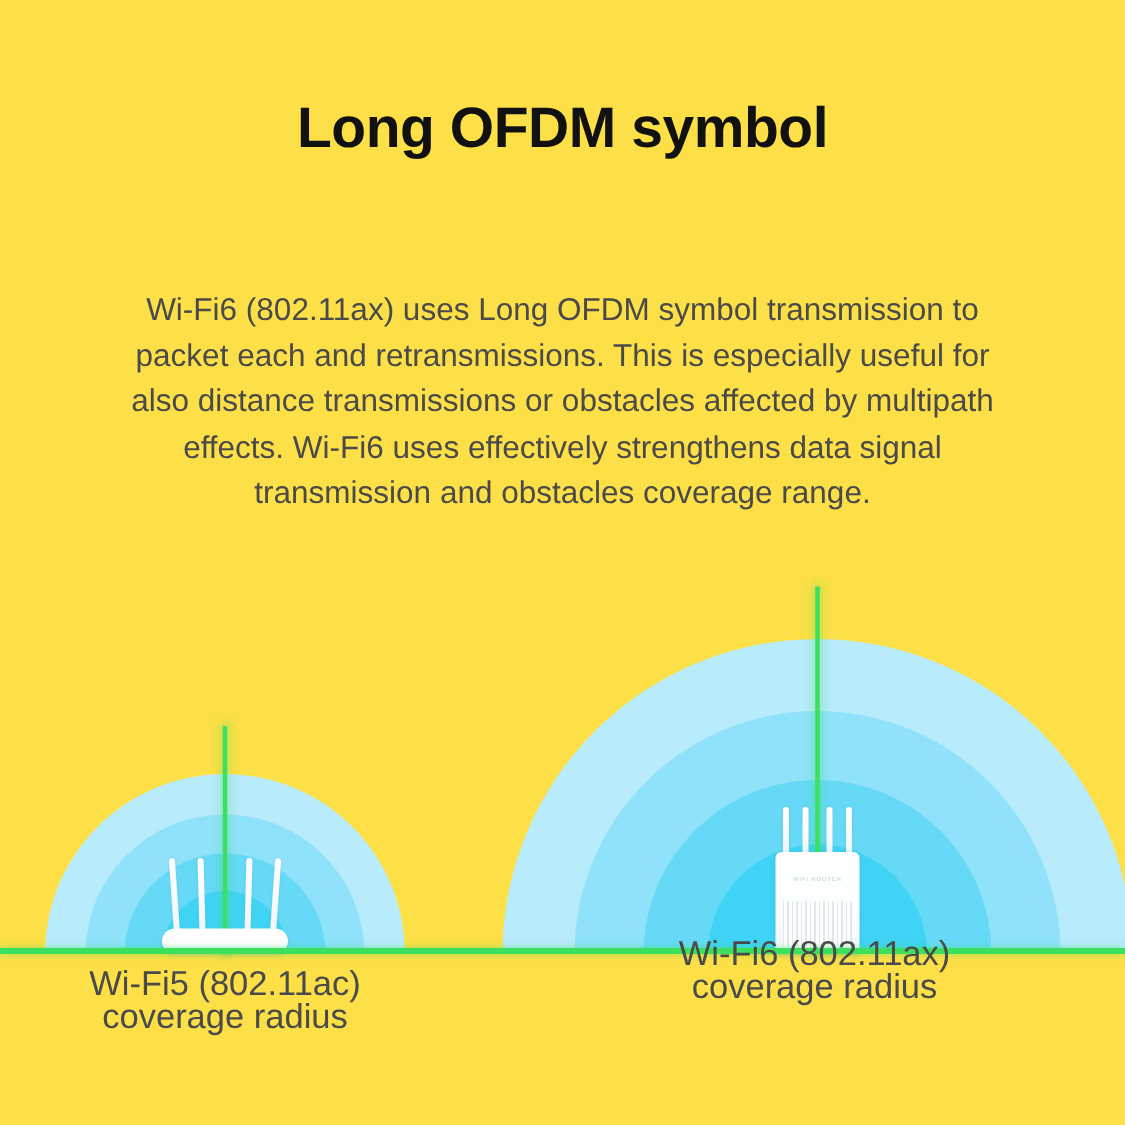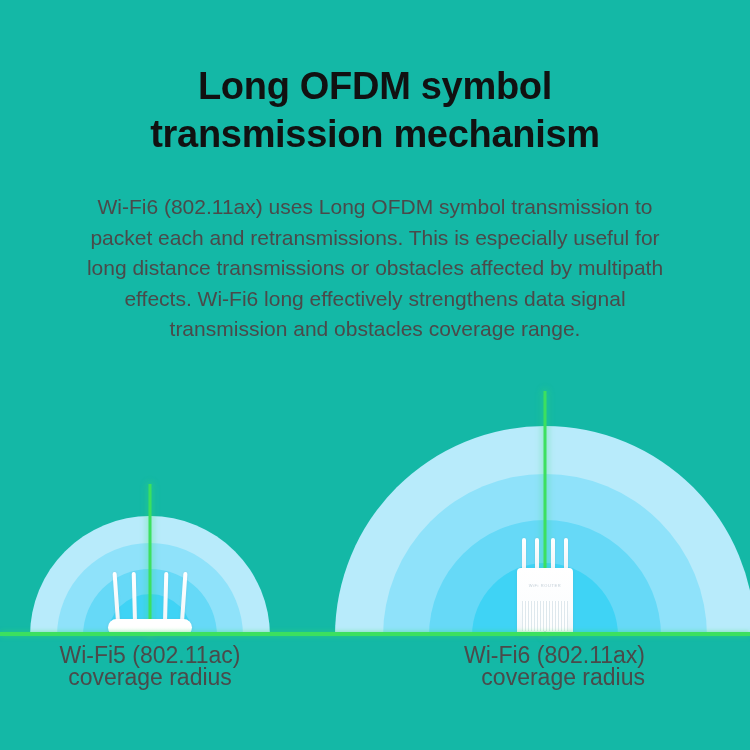--- a/index.html
+++ b/index.html
@@ -2,21 +2,21 @@
 <html><head>
 <meta charset="utf-8">
 <style>
   html,body{margin:0;padding:0;}
   body{
     width:750px;height:750px;
     background:#ffffff;
     font-family:"Liberation Sans","DejaVu Sans",sans-serif;
     overflow:hidden;position:relative;
   }
-  .page{position:relative;width:750px;height:750px;background:#14b8a6;}
+  .page{position:relative;width:750px;height:750px;background:#fde047;}
 
   
   .title{
     position:absolute;left:0;top:62px;width:750px;
     text-align:center;color:#111111;
     font-size:38px;font-weight:bold;line-height:48px;
     letter-spacing:-0.3px;
   }
   .title .tline{display:block;}
 
@@ -103,37 +103,36 @@
     width:3px;height:3px;border-radius:50%;background:#cfdae1;
   }
 
   
   .caption{
     position:absolute;text-align:center;color:#4a4a4a;
     font-size:23px;line-height:22px;
   }
   .caption span{display:block;white-space:nowrap;}
   .cap-left{left:50px;top:644px;width:200px;}
-  .cap-right{left:441px;top:644px;width:204px;text-align:right;}
+  .cap-right{left:441px;top:624px;width:204px;}
 </style>
 </head>
 <body>
 
 <div class="page">
 
   <div class="title">
     <span class="tline">Long OFDM symbol</span>
-    <span class="tline">transmission mechanism</span>
   </div>
 
   <div class="body-copy">
     <span class="pline">Wi-Fi6 (802.11ax) uses Long OFDM symbol transmission to</span>
     <span class="pline">packet each and retransmissions. This is especially useful for</span>
-    <span class="pline">long distance transmissions or obstacles affected by multipath</span>
-    <span class="pline">effects. Wi-Fi6 long effectively strengthens data signal</span>
+    <span class="pline">also distance transmissions or obstacles affected by multipath</span>
+    <span class="pline">effects. Wi-Fi6 uses effectively strengthens data signal</span>
     <span class="pline">transmission and obstacles coverage range.</span>
   </div>
 
   <div class="illus">
 
     <div class="scene" style="left:30px;width:240px;height:160px;">
       <div class="arcs">
         <div class="arc" style="width:240px;height:120px;background:#b8ebfb;"></div>
         <div class="arc" style="width:186px;height:93px;background:#8fe2fa;"></div>
         <div class="arc" style="width:134px;height:67px;background:#66d9f7;"></div>

